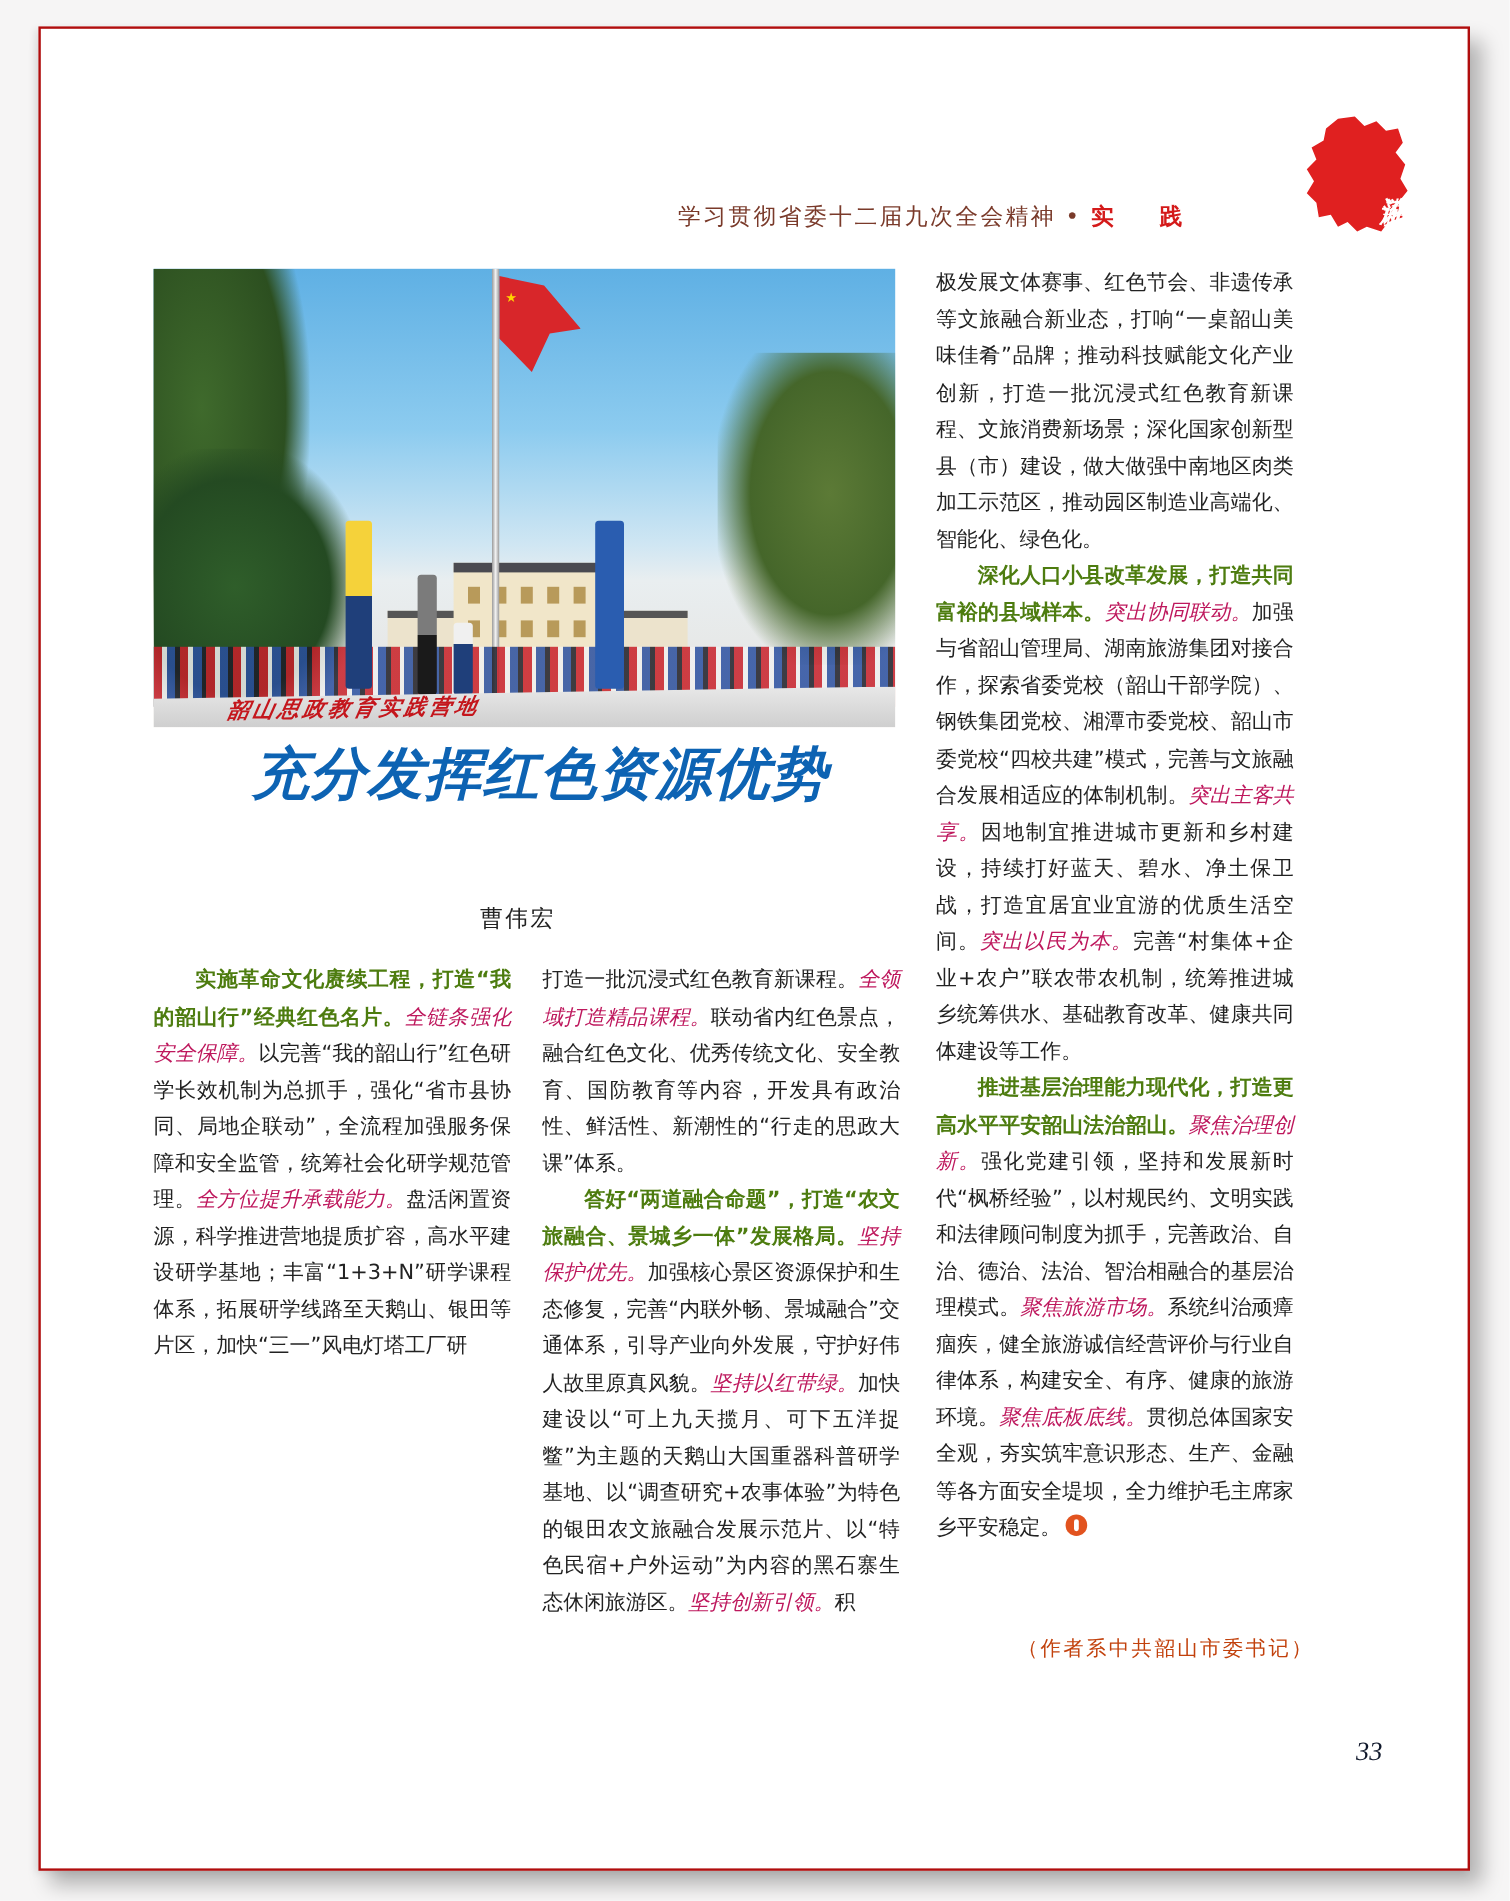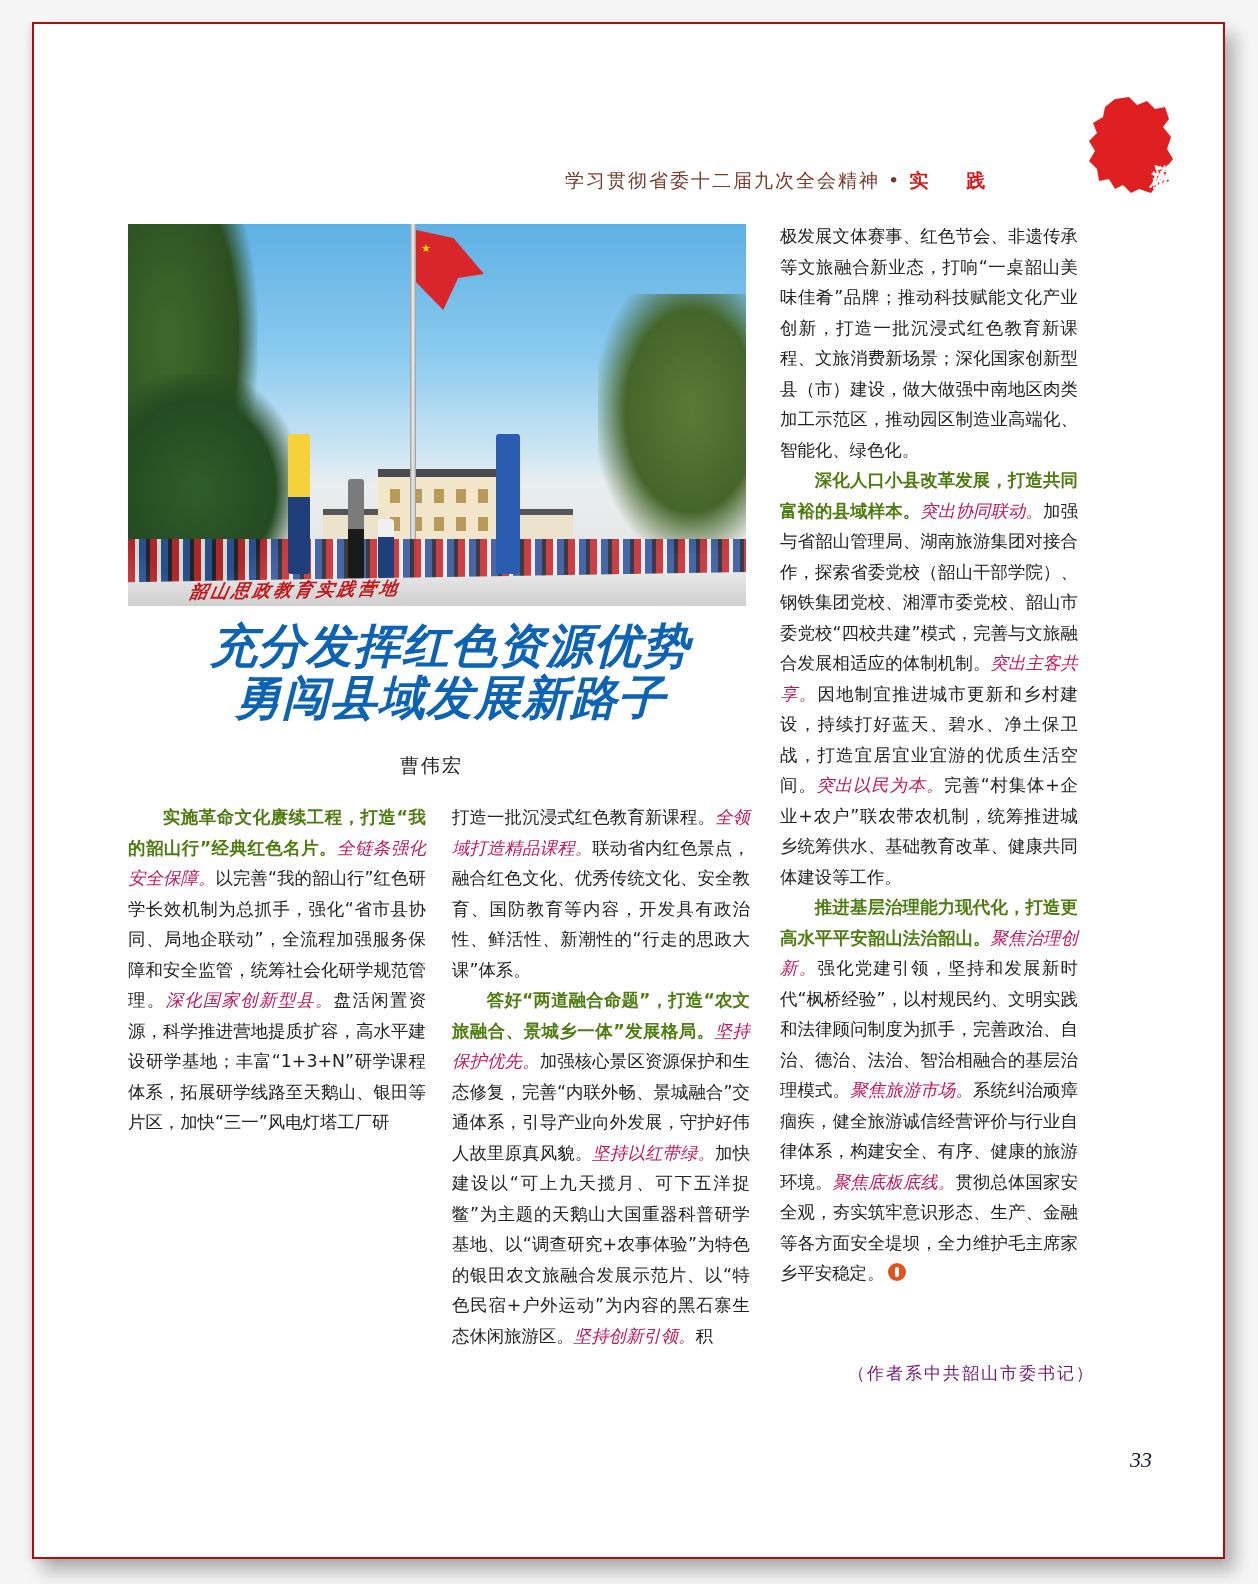--- a/index.html
+++ b/index.html
@@ -99,21 +99,21 @@
   .k { font-family:"DejaVu Serif","Liberation Serif",serif; font-style:italic; color:#be185d; }
   .endmark {
     display:inline-block; width:18px; height:18px; border-radius:50%; background:#e2531f;
     vertical-align:-2px; margin-left:4px; position:relative;
   }
   .endmark::after {
     content:""; position:absolute; left:7px; top:4px; width:4px; height:10px; background:#fff; border-radius:2px;
   }
   .byline {
     position:absolute; left:848px; top:1362px;
-    font-family:"DejaVu Serif","Liberation Serif",serif; font-size:17px; color:#701a75; letter-spacing:2px;
+    font-family:"DejaVu Serif","Liberation Serif",serif; font-size:17px; color:#c2410c; letter-spacing:2px;
   }
   .pageno {
     position:absolute; left:1130px; top:1447px;
     font-family:"Liberation Serif","DejaVu Serif",serif; font-style:italic; font-size:22px; color:#0f172a;
   }
 </style>
 </head>
 <body>
 
 <div class="page"></div>
@@ -153,27 +153,26 @@
   <div class="person" style="left:160px;top:210px;width:22px;height:140px;background:linear-gradient(180deg,#f5d23a 0 45%,#1f3f7a 45%);"></div>
   <div class="person" style="left:220px;top:255px;width:16px;height:100px;background:linear-gradient(180deg,#7b7b7b 0 50%,#1a1a1a 50%);"></div>
   <div class="person" style="left:250px;top:295px;width:16px;height:60px;background:linear-gradient(180deg,#f0f0f0 0 30%,#1f3f7a 30%);"></div>
   <div class="person" style="left:368px;top:210px;width:24px;height:140px;background:#2a5db0;"></div>
   <div class="platform"></div>
   <div class="platform-text">韶山思政教育实践营地</div>
 </div>
 
 <div class="title">
   <div>充分发挥红色资源优势</div>
-  <div>勇闯县域发展新路子</div>
 </div>
 
 <div class="author">曹伟宏</div>
 
 <div class="col col1">
-  <p><span class="b">实施革命文化赓续工程，打造“我的韶山行”经典红色名片。</span><span class="k">全链条强化安全保障。</span><span>以完善“我的韶山行”红色研学长效机制为总抓手，强化“省市县协同、局地企联动”，全流程加强服务保障和安全监管，统筹社会化研学规范管理。</span><span class="k">深化国家创新型县。</span><span>盘活闲置资源，科学推进营地提质扩容，高水平建设研学基地；丰富“1+3+N”研学课程体系，拓展研学线路至天鹅山、银田等片区，加快“三一”风电灯塔工厂研</span></p>
+  <p><span class="b">实施革命文化赓续工程，打造“我的韶山行”经典红色名片。</span><span class="k">全链条强化安全保障。</span><span>以完善“我的韶山行”红色研学长效机制为总抓手，强化“省市县协同、局地企联动”，全流程加强服务保障和安全监管，统筹社会化研学规范管理。</span><span class="k">全方位提升承载能力。</span><span>盘活闲置资源，科学推进营地提质扩容，高水平建设研学基地；丰富“1+3+N”研学课程体系，拓展研学线路至天鹅山、银田等片区，加快“三一”风电灯塔工厂研</span></p>
 </div>
 
 <div class="col col2">
   <p class="cont"><span>打造一批沉浸式红色教育新课程。</span><span class="k">全领域打造精品课程。</span><span>联动省内红色景点，融合红色文化、优秀传统文化、安全教育、国防教育等内容，开发具有政治性、鲜活性、新潮性的“行走的思政大课”体系。</span></p>
   <p><span class="b">答好“两道融合命题”，打造“农文旅融合、景城乡一体”发展格局。</span><span class="k">坚持保护优先。</span><span>加强核心景区资源保护和生态修复，完善“内联外畅、景城融合”交通体系，引导产业向外发展，守护好伟人故里原真风貌。</span><span class="k">坚持以红带绿。</span><span>加快建设以“可上九天揽月、可下五洋捉鳖”为主题的天鹅山大国重器科普研学基地、以“调查研究+农事体验”为特色的银田农文旅融合发展示范片、以“特色民宿+户外运动”为内容的黑石寨生态休闲旅游区。</span><span class="k">坚持创新引领。</span><span>积</span></p>
 </div>
 
 <div class="col col3">
   <p class="cont"><span>极发展文体赛事、红色节会、非遗传承等文旅融合新业态，打响“一桌韶山美味佳肴”品牌；推动科技赋能文化产业创新，打造一批沉浸式红色教育新课程、文旅消费新场景；深化国家创新型县（市）建设，做大做强中南地区肉类加工示范区，推动园区制造业高端化、智能化、绿色化。</span></p>
   <p><span class="b">深化人口小县改革发展，打造共同富裕的县域样本。</span><span class="k">突出协同联动。</span><span>加强与省韶山管理局、湖南旅游集团对接合作，探索省委党校（韶山干部学院）、钢铁集团党校、湘潭市委党校、韶山市委党校“四校共建”模式，完善与文旅融合发展相适应的体制机制。</span><span class="k">突出主客共享。</span><span>因地制宜推进城市更新和乡村建设，持续打好蓝天、碧水、净土保卫战，打造宜居宜业宜游的优质生活空间。</span><span class="k">突出以民为本。</span><span>完善“村集体+企业+农户”联农带农机制，统筹推进城乡统筹供水、基础教育改革、健康共同体建设等工作。</span></p>

